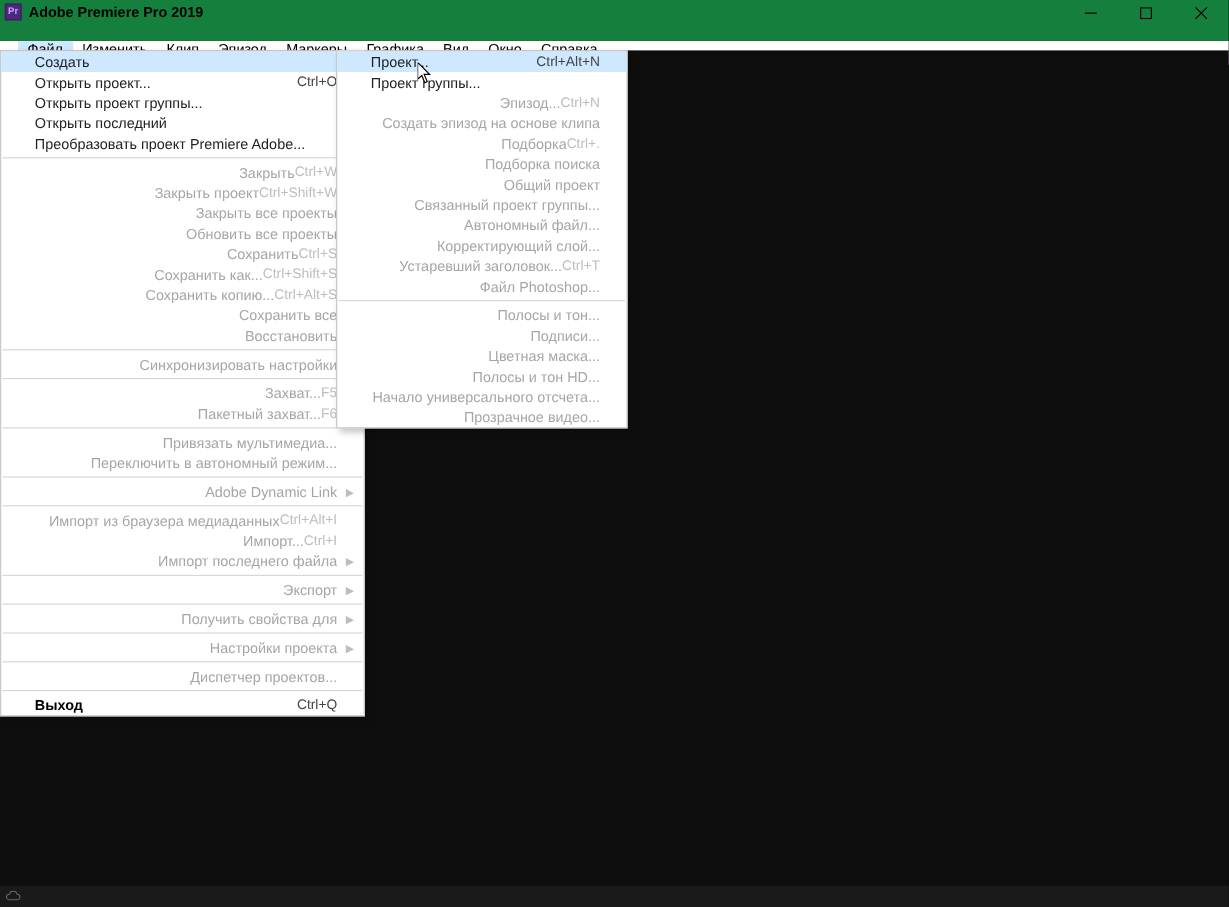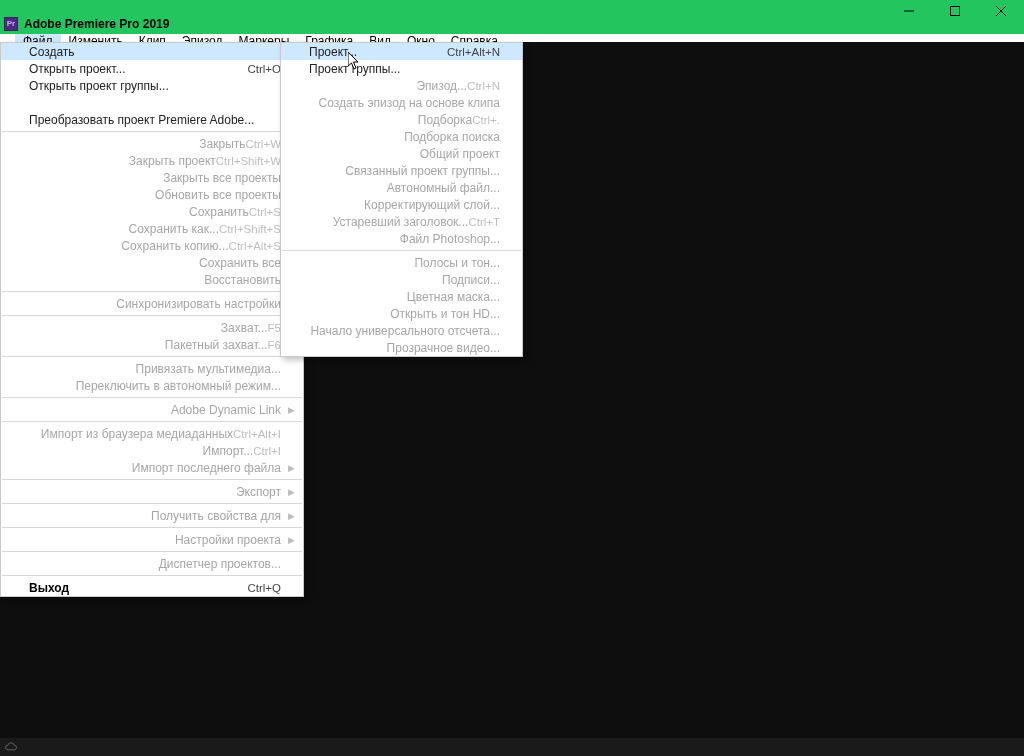--- a/index.html
+++ b/index.html
@@ -1,17 +1,17 @@
 <!DOCTYPE html>
 <html><head>
   <meta charset="utf-8">
   <style>
     * { margin:0; padding:0; box-sizing:border-box; font-family:"Segoe UI",Tahoma,sans-serif; user-select:none; }
     body { width:1024px; height:756px; background:#0e0e0e; overflow:hidden; position:relative; }
-    .titlebar { height:22px; background:#22c55e; display:flex; align-items:flex-start; padding:17px 4px; position:relative; }
+    .titlebar { height:22px; background:#15803d; display:flex; align-items:flex-end; padding:17px 4px; position:relative; }
     .app-icon { width:14px; height:14px; background:#4b2a7b; border:1px solid #3a2060; margin-right:6px; display:flex; align-items:center; justify-content:center; }
     .app-icon span { color:#c7a4ff; font-size:8px; font-weight:bold; line-height:1; }
     .title-text { font-size:12px; font-weight:600; color:#000; }
     .win-controls { position:absolute; right:0; top:0; height:22px; display:flex; }
     .win-btn { width:46px; height:22px; display:flex; align-items:center; justify-content:center; }
     .win-btn svg { width:10px; height:10px; }
     .menubar { height:20px; background:#fff; display:flex; align-items:stretch; padding:0 15px; font-size:12px; color:#000; border-bottom:7px solid #d946ef; }
     .menubar .mitem { padding:0 8px; display:flex; align-items:center; cursor:default; }
     .menubar .mitem.active { background:#cde8ff; }
     .workspace { position:absolute; left:0; right:0; top:42px; bottom:18px; background:#0e0e0e; }
@@ -79,20 +79,21 @@
       <span class="arr">▶</span>
     </div>
     <div class="drow">
       <span class="lbl">Открыть проект...</span>
       <span class="sc">Ctrl+O</span>
     </div>
     <div class="drow">
       <span class="lbl">Открыть проект группы...</span>
     </div>
     <div class="drow">
+      <span class="lbl">Открыть последний</span>
       <span class="arr">▶</span>
     </div>
     <div class="drow">
       <span class="lbl">Преобразовать проект Premiere Adobe...</span>
     </div>
     <div class="sep"></div>
     <div class="drow disabled">
       <span class="lbl">Закрыть</span>
       <span class="sc">Ctrl+W</span>
     </div>
@@ -234,21 +235,21 @@
     <div class="drow disabled">
       <span class="lbl">Полосы и тон...</span>
     </div>
     <div class="drow disabled">
       <span class="lbl">Подписи...</span>
     </div>
     <div class="drow disabled">
       <span class="lbl">Цветная маска...</span>
     </div>
     <div class="drow disabled">
-      <span class="lbl">Открыть и тон HD...</span>
+      <span class="lbl">Полосы и тон HD...</span>
     </div>
     <div class="drow disabled">
       <span class="lbl">Начало универсального отсчета...</span>
     </div>
     <div class="drow disabled">
       <span class="lbl">Прозрачное видео...</span>
     </div>
   </div>
 
 <svg class="cursor" viewBox="0 0 14 20">

